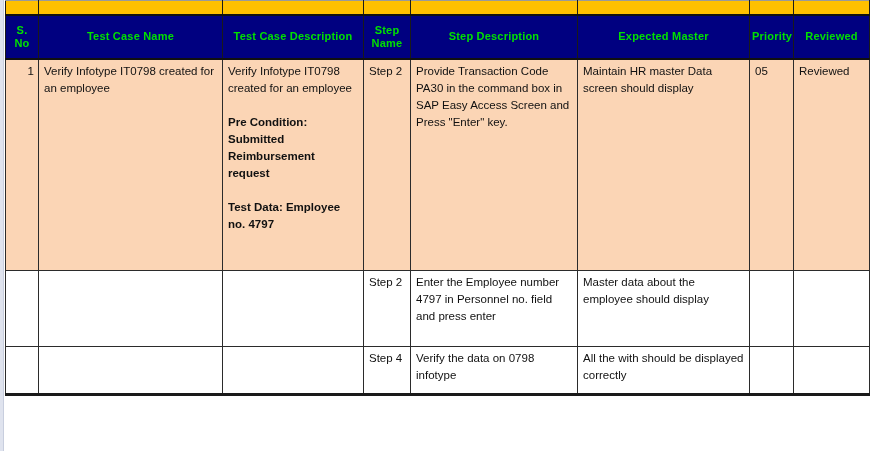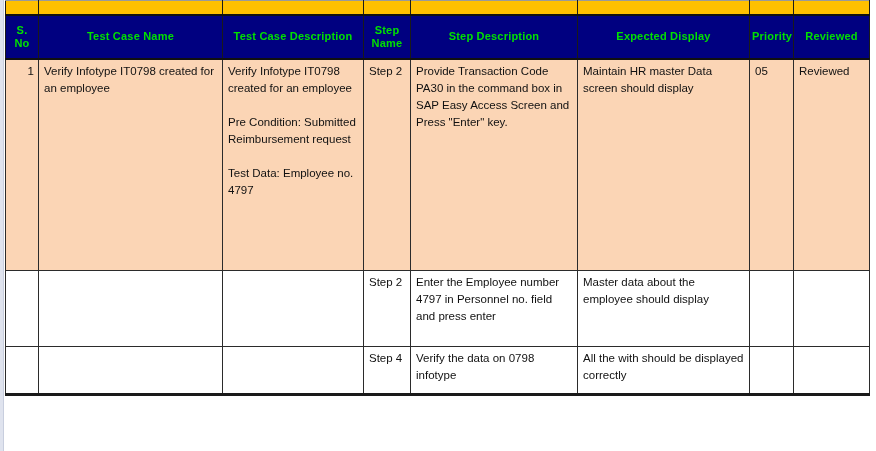--- a/index.html
+++ b/index.html
@@ -101,20 +101,21 @@
   }
   td.num {
     text-align: right;
     padding-right: 4px;
   }
   .para {
     margin: 0;
   }
   .para + .para {
     margin-top: 17px;
+    font-weight: bold;
   }
 
   tr#row-step1 td { height: 212px; }
   tr#row-step2 td { height: 76px; margin-left: 16px; }
   tr#row-step3 td { height: 54px; }
   tr#row-step4 td { height: 48px; margin-left: 35px; }
 
   tr.lastrow td {
     border-bottom: 3px solid #1a1a1a;
   }
@@ -160,21 +161,21 @@
       <td></td>
       <td></td>
     </tr>
 
     <tr class="head">
       <th>S. No</th>
       <th>Test Case Name</th>
       <th>Test Case Description</th>
       <th>Step Name</th>
       <th>Step Description</th>
-      <th>Expected Display</th>
+      <th>Expected Master</th>
       <th>Priority</th>
       <th>Reviewed</th>
     </tr>
 
     <tr class="body" id="row-step1">
       <td class="fill num">1</td>
       <td class="fill">Verify Infotype IT0798 created  for an employee</td>
       <td class="fill">
             <div class="para">Verify Infotype IT0798 created  for an employee</div>
             <div class="para">Pre Condition: Submitted Reimbursement request</div>

